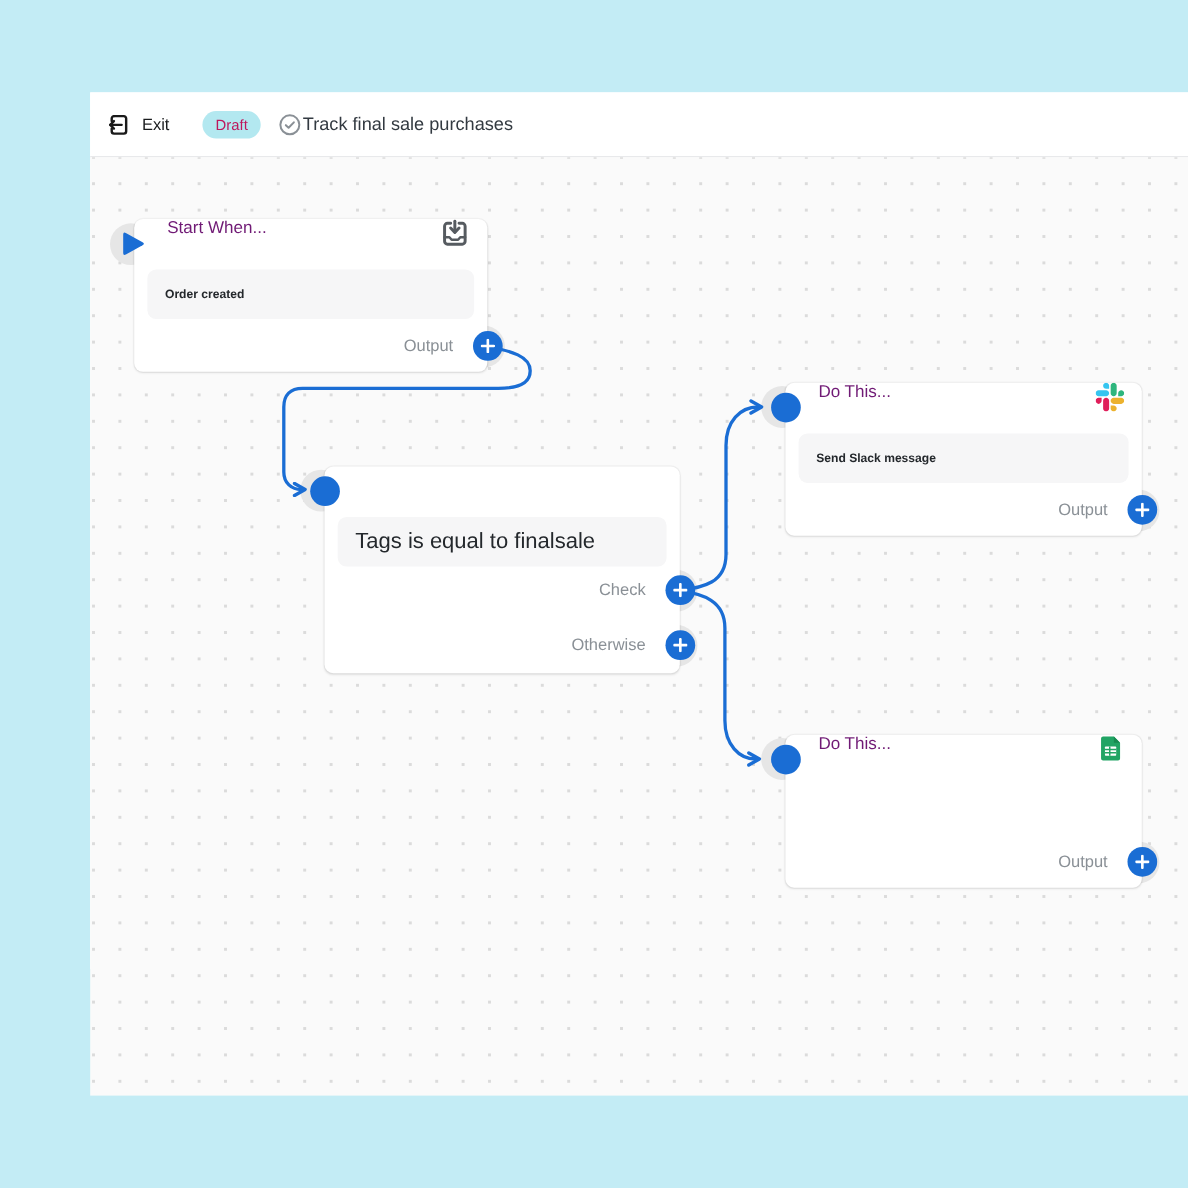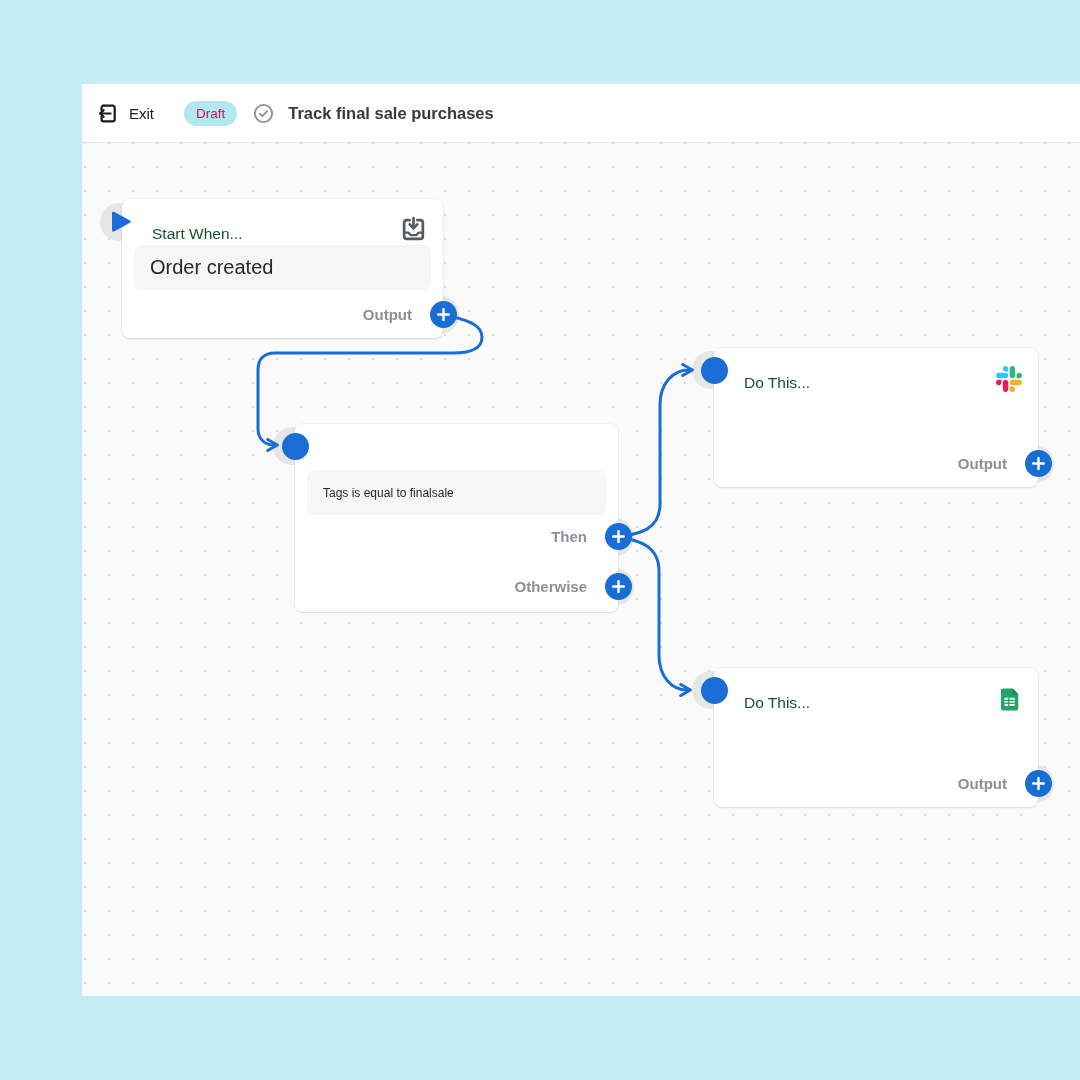--- a/index.html
+++ b/index.html
@@ -28,22 +28,21 @@
     font-family:inherit; font-size:15px; color:#1a1c1e;
   }
   .badge {
     margin-left:30px;
     background:#b3e8f0; color:#be185d;
     font-size:13.5px; line-height:25px;
     padding:0 12px; border-radius:13px;
   }
   .check-circle { margin-left:15px; display:flex; align-items:center; }
   .wf-title {
-    margin-left:13px;
-    font-size:16.5px; font-weight:bold; color:#333a41;
+    font-size:16.5px; font-weight:normal; color:#333a41;
   }
   
   .canvas {
     position:relative;
     height:853px;
     background-color:#fafafa;
     background-image:radial-gradient(circle, #dbdbdb 1.4px, transparent 1.6px);
     background-size:24px 24px;
     background-position:15px 12px;
     overflow:hidden;
@@ -53,35 +52,35 @@
     background:#e6e6e6; z-index:0;
   }
   svg.connectors { position:absolute; left:0; top:0; z-index:1; }
   
   .card {
     position:absolute; z-index:2;
     background:#ffffff; border-radius:8px;
     box-shadow:0 1px 2px rgba(0,0,0,0.10), 0 0 0 1px rgba(0,0,0,0.03);
   }
   .card-header {
-    height:44px; display:flex; align-items:flex-end;
+    height:44px; display:flex; align-items:flex-start;
     padding:0 16px 0 30px;
-    font-size:15.5px; color:#14532d;
+    font-size:15.5px; color:#701a75;
   }
   .card-header .hdr-icon { margin-left:auto; display:flex; }
   .value-chip {
     position:absolute; left:12px; right:12px; top:46px; height:45px;
     background:#f6f6f7; border-radius:8px;
     display:flex; align-items:center; padding:0 16px;
-    font-size:20px; color:#24282c; font-weight:normal;
-  }
-  .value-chip.regular { font-weight:normal; font-size:12px; }
+    font-size:11px; color:#24282c; font-weight:bold;
+  }
+  .value-chip.regular { font-weight:normal; font-size:20px; }
   .side-label {
     position:absolute; right:31px;
-    font-size:15px; line-height:22px; font-weight:bold; color:#8a9096;
+    font-size:15px; line-height:22px; font-weight:normal; color:#8a9096;
   }
   .port {
     position:absolute; left:-13.5px; top:8.5px; z-index:3;
     width:27px; height:27px; border-radius:50%; background:#1a6dd4;
   }
   .plus-btn {
     position:absolute; right:-13.5px; z-index:3;
     width:27px; height:27px; border-radius:50%;
     background:#1a6dd4; border:none; cursor:pointer;
     display:flex; align-items:center; justify-content:center;
@@ -167,21 +166,21 @@
           <svg width="13" height="13" viewBox="0 0 12 12" stroke="#ffffff" stroke-width="2.2" stroke-linecap="round">
               <path d="M6 1 V11 M1 6 H11"></path>
             </svg>
         </span>
       </button>
     </div>
 
     <div class="card" style="left:213px;top:281px;width:323px;height:188px;">
       <span class="port"></span>
       <div class="value-chip regular">Tags is equal to finalsale</div>
-      <span class="side-label" style="top:102px;">Then</span>
+      <span class="side-label" style="top:102px;">Check</span>
       <button class="plus-btn" style="top:99px;">
         <span style="display:flex;">
           <svg width="13" height="13" viewBox="0 0 12 12" stroke="#ffffff" stroke-width="2.2" stroke-linecap="round">
               <path d="M6 1 V11 M1 6 H11"></path>
             </svg>
         </span>
       </button>
       <span class="side-label" style="top:152px;">Otherwise</span>
       <button class="plus-btn" style="top:149px;">
         <span style="display:flex;">
@@ -198,20 +197,21 @@
         <span>Do This...</span>
         <span class="hdr-icon">
           <svg width="26" height="26" viewBox="0 0 122.8 122.8">
             <path fill="#e01e5a" d="M25.8 77.6c0 7.1-5.8 12.9-12.9 12.9S0 84.7 0 77.6s5.8-12.9 12.9-12.9h12.9v12.9zM32.3 77.6c0-7.1 5.8-12.9 12.9-12.9s12.9 5.8 12.9 12.9v32.3c0 7.1-5.8 12.9-12.9 12.9s-12.9-5.8-12.9-12.9V77.6z"></path>
             <path fill="#36c5f0" d="M45.2 25.8c-7.1 0-12.9-5.8-12.9-12.9S38.1 0 45.2 0s12.9 5.8 12.9 12.9v12.9H45.2zM45.2 32.3c7.1 0 12.9 5.8 12.9 12.9s-5.8 12.9-12.9 12.9H12.9C5.8 58.1 0 52.3 0 45.2s5.8-12.9 12.9-12.9h32.3z"></path>
             <path fill="#2eb67d" d="M97 45.2c0-7.1 5.8-12.9 12.9-12.9s12.9 5.8 12.9 12.9-5.8 12.9-12.9 12.9H97V45.2zM90.5 45.2c0 7.1-5.8 12.9-12.9 12.9s-12.9-5.8-12.9-12.9V12.9C64.7 5.8 70.5 0 77.6 0s12.9 5.8 12.9 12.9v32.3z"></path>
             <path fill="#ecb22e" d="M77.6 97c7.1 0 12.9 5.8 12.9 12.9s-5.8 12.9-12.9 12.9-12.9-5.8-12.9-12.9V97h12.9zM77.6 90.5c-7.1 0-12.9-5.8-12.9-12.9s5.8-12.9 12.9-12.9h32.3c7.1 0 12.9 5.8 12.9 12.9s-5.8 12.9-12.9 12.9H77.6z"></path>
           </svg>
         </span>
       </div>
+      <div class="value-chip">Send Slack message</div>
       <span class="side-label" style="top:105px;">Output</span>
       <button class="plus-btn" style="top:102px;">
         <span style="display:flex;">
           <svg width="13" height="13" viewBox="0 0 12 12" stroke="#ffffff" stroke-width="2.2" stroke-linecap="round">
               <path d="M6 1 V11 M1 6 H11"></path>
             </svg>
         </span>
       </button>
     </div>
 

